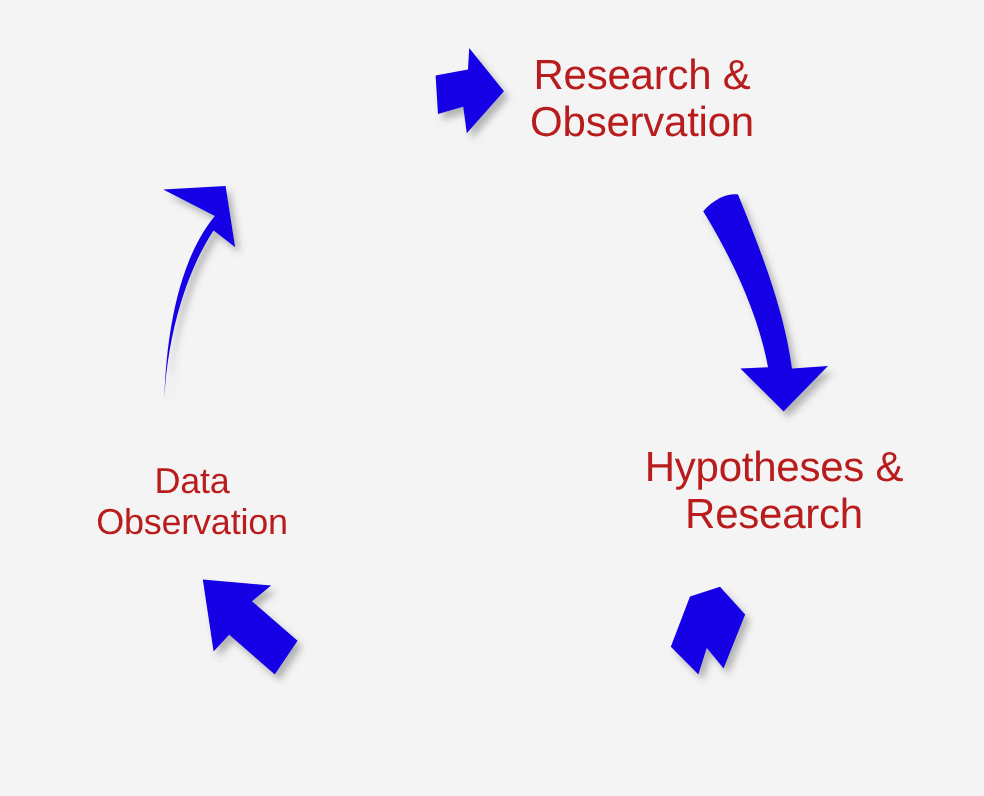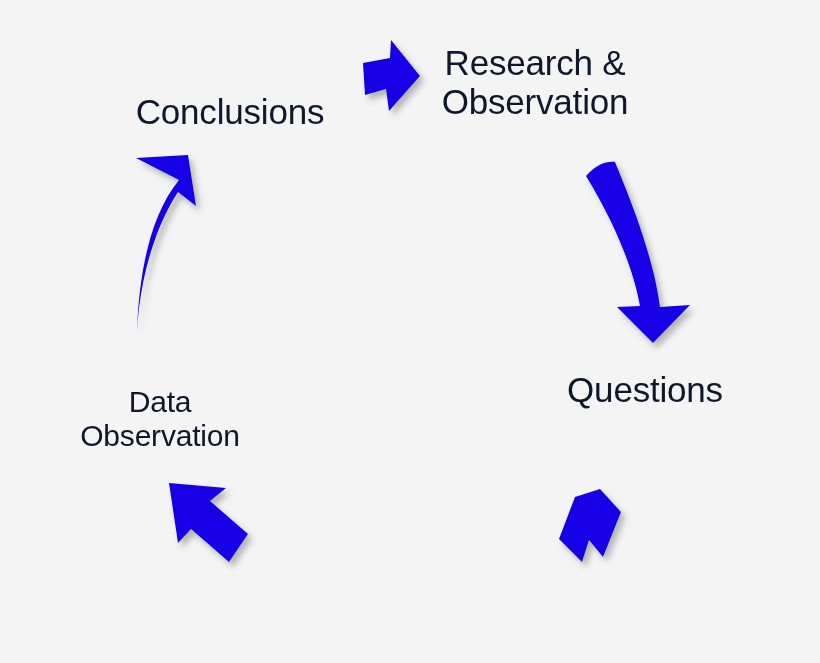--- a/index.html
+++ b/index.html
@@ -23,21 +23,21 @@
   #cycle-svg {
     position: absolute;
     left: 0;
     top: 0;
     width: 820px;
     height: 663px;
     display: block;
   }
   .node-label {
     position: absolute;
-    color: #0f172a;
+    color: #b91c1c;
     font-family: "Liberation Sans", sans-serif;
     font-weight: 400;
     line-height: 1.12;
     white-space: nowrap;
     letter-spacing: -0.2px;
     -webkit-font-smoothing: antialiased;
   }
   .node-label .line {
     display: block;
   }
@@ -124,26 +124,24 @@
                C 158 222, 140 273, 137 332
                Z" fill="#1400e6"></path>
     </g>
   </svg>
 
   <div class="node-label" id="label-research-observation">
     <span class="line">Research &amp;</span>
     <span class="line">Observation</span>
   </div>
 
-  <div class="node-label" id="label-conclusions">
-    <span class="line">Conclusions</span>
-  </div>
 
   <div class="node-label" id="label-hypotheses-questions">
-    <span class="line">Questions</span>
+    <span class="line">Hypotheses &amp;</span>
+    <span class="line">Research</span>
   </div>
 
   <div class="node-label" id="label-data-collection">
     <span class="line">Data</span>
     <span class="line">Observation</span>
   </div>
 
 
 </div>
 

